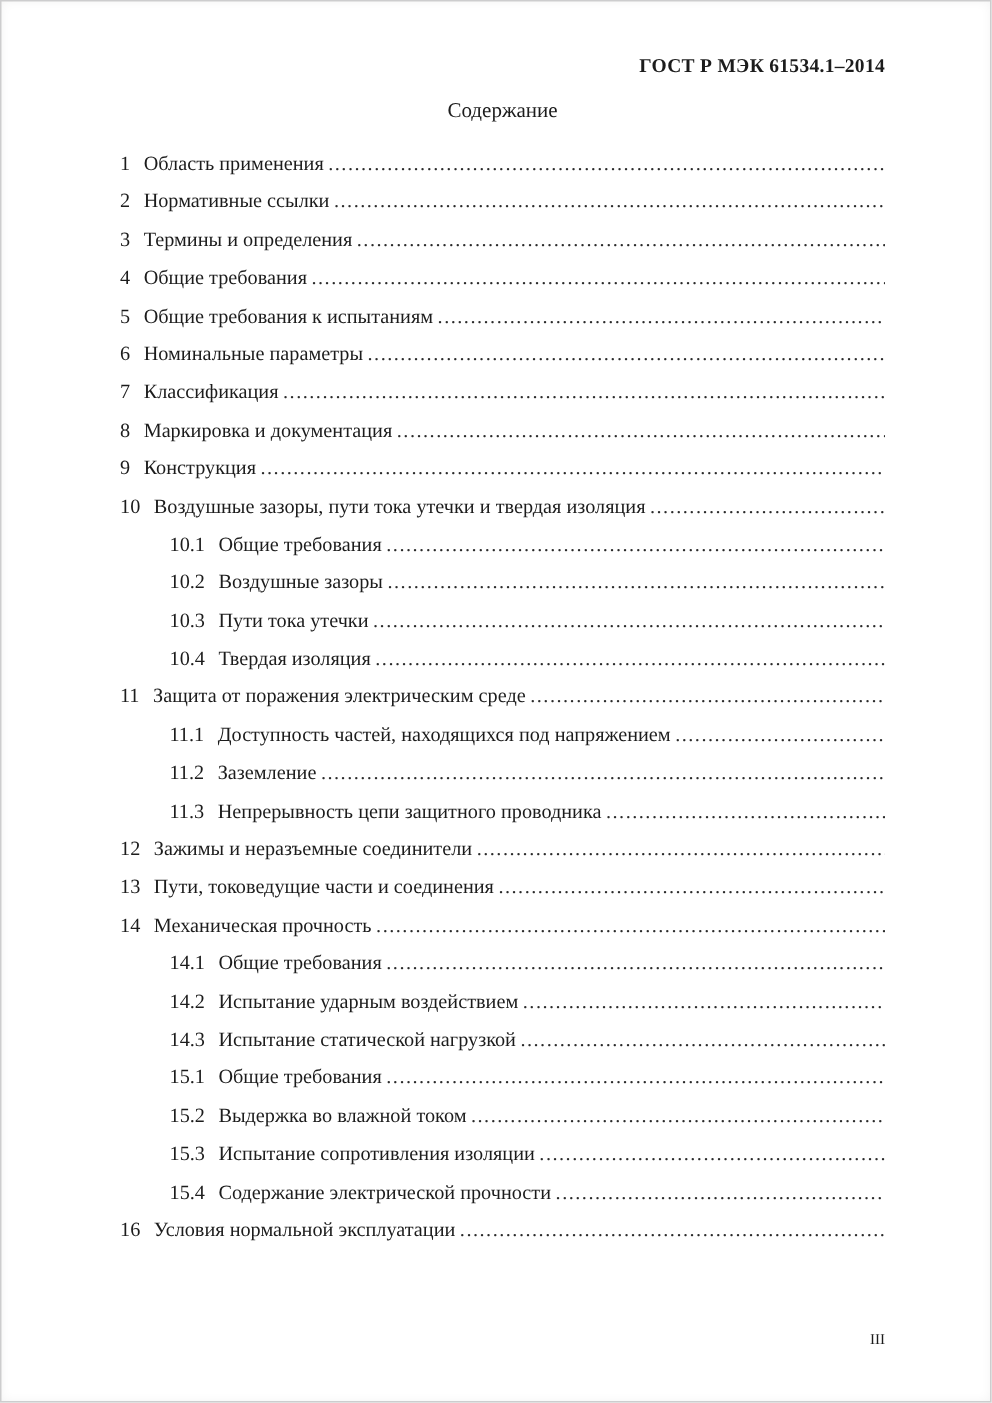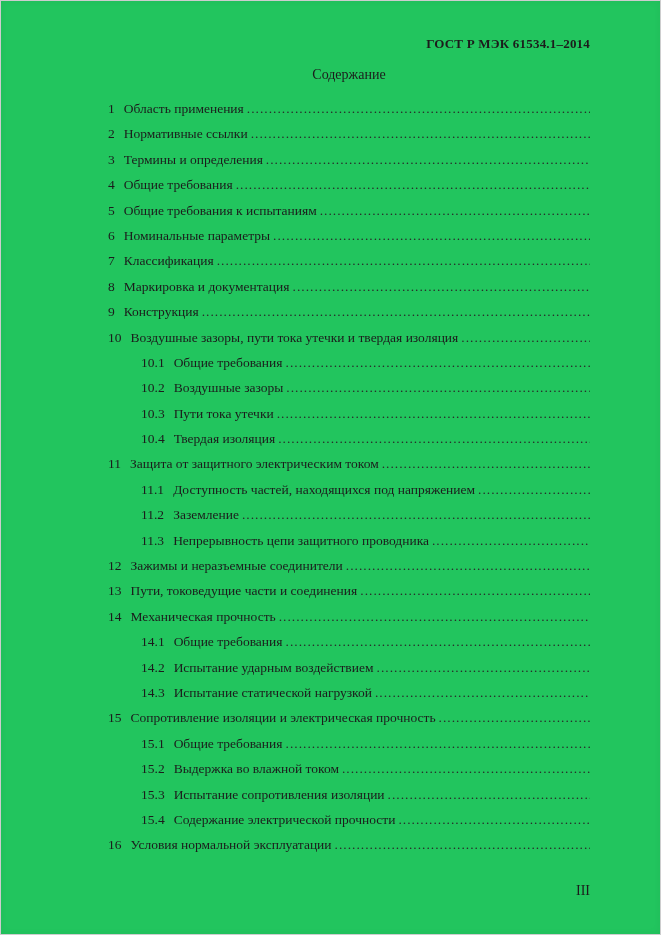--- a/index.html
+++ b/index.html
@@ -9,25 +9,25 @@
   body {
     width: 661px;
     height: 935px;
     position: relative;
     background: #e9e9ea;
     font-family: "Liberation Serif", serif;
   }
   .page {
     position: absolute;
     inset: 0;
-    background: #22c55e;
+    background: #ffffff;
     color: #1c1c1c;
     box-shadow: inset 0 0 0 1px #cdcdce, inset 0 0 8px rgba(0,0,0,0.06);
     box-sizing: border-box;
-    padding: 36px 71px 0 108px;
+    padding: 36px 71px 0 80px;
     overflow: hidden;
   }
   .doc-code {
     text-align: right;
     font-weight: bold;
     font-size: 13px;
     letter-spacing: 0.2px;
   }
   .page-title {
     text-align: center;
@@ -64,21 +64,21 @@
     letter-spacing: 1px;
     color: #2a2a2a;
   }
   .dot-leader::after {
     content: "..........................................................................................................................................................................................................";
   }
   .page-number {
     position: absolute;
     right: 71px;
     bottom: 36px;
-    font-size: 14px;
+    font-size: 10px;
   }
 </style>
 </head>
 <body>
 
 <div class="page">
   <div class="doc-code">ГОСТ Р МЭК 61534.1–2014</div>
 
   <div class="page-title">Содержание</div>
 
@@ -148,21 +148,21 @@
     <span class="toc-title">Пути тока утечки</span>
     <span class="dot-leader"></span>
   </div>
       <div class="toc-row level-2">
     <span class="toc-num">10.4</span>
     <span class="toc-title">Твердая изоляция</span>
     <span class="dot-leader"></span>
   </div>
       <div class="toc-row level-1">
     <span class="toc-num">11</span>
-    <span class="toc-title">Защита от защитного электрическим током</span>
+    <span class="toc-title">Защита от поражения электрическим среде</span>
     <span class="dot-leader"></span>
   </div>
       <div class="toc-row level-2">
     <span class="toc-num">11.1</span>
     <span class="toc-title">Доступность частей, находящихся под напряжением</span>
     <span class="dot-leader"></span>
   </div>
       <div class="toc-row level-2">
     <span class="toc-num">11.2</span>
     <span class="toc-title">Заземление</span>
@@ -196,25 +196,20 @@
       <div class="toc-row level-2">
     <span class="toc-num">14.2</span>
     <span class="toc-title">Испытание ударным воздействием</span>
     <span class="dot-leader"></span>
   </div>
       <div class="toc-row level-2">
     <span class="toc-num">14.3</span>
     <span class="toc-title">Испытание статической нагрузкой</span>
     <span class="dot-leader"></span>
   </div>
-      <div class="toc-row level-1">
-    <span class="toc-num">15</span>
-    <span class="toc-title">Сопротивление изоляции и электрическая прочность</span>
-    <span class="dot-leader"></span>
-  </div>
       <div class="toc-row level-2">
     <span class="toc-num">15.1</span>
     <span class="toc-title">Общие требования</span>
     <span class="dot-leader"></span>
   </div>
       <div class="toc-row level-2">
     <span class="toc-num">15.2</span>
     <span class="toc-title">Выдержка во влажной током</span>
     <span class="dot-leader"></span>
   </div>

